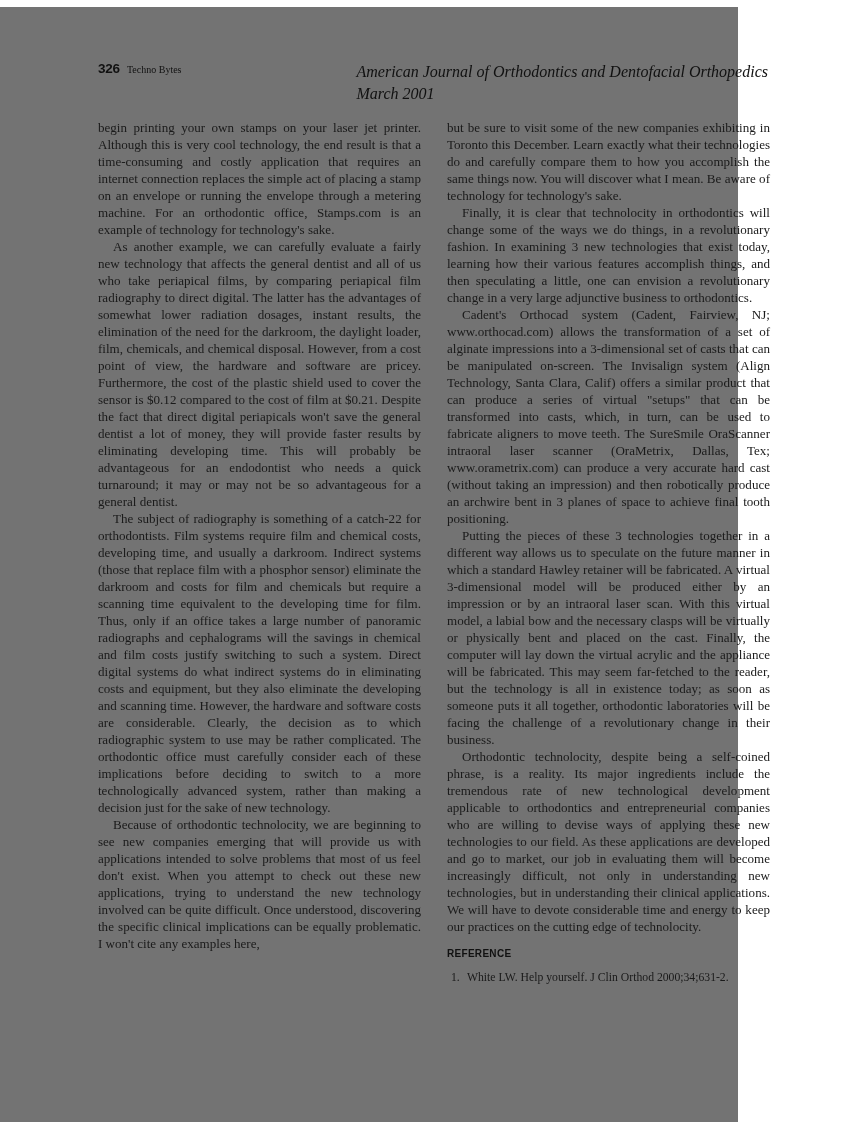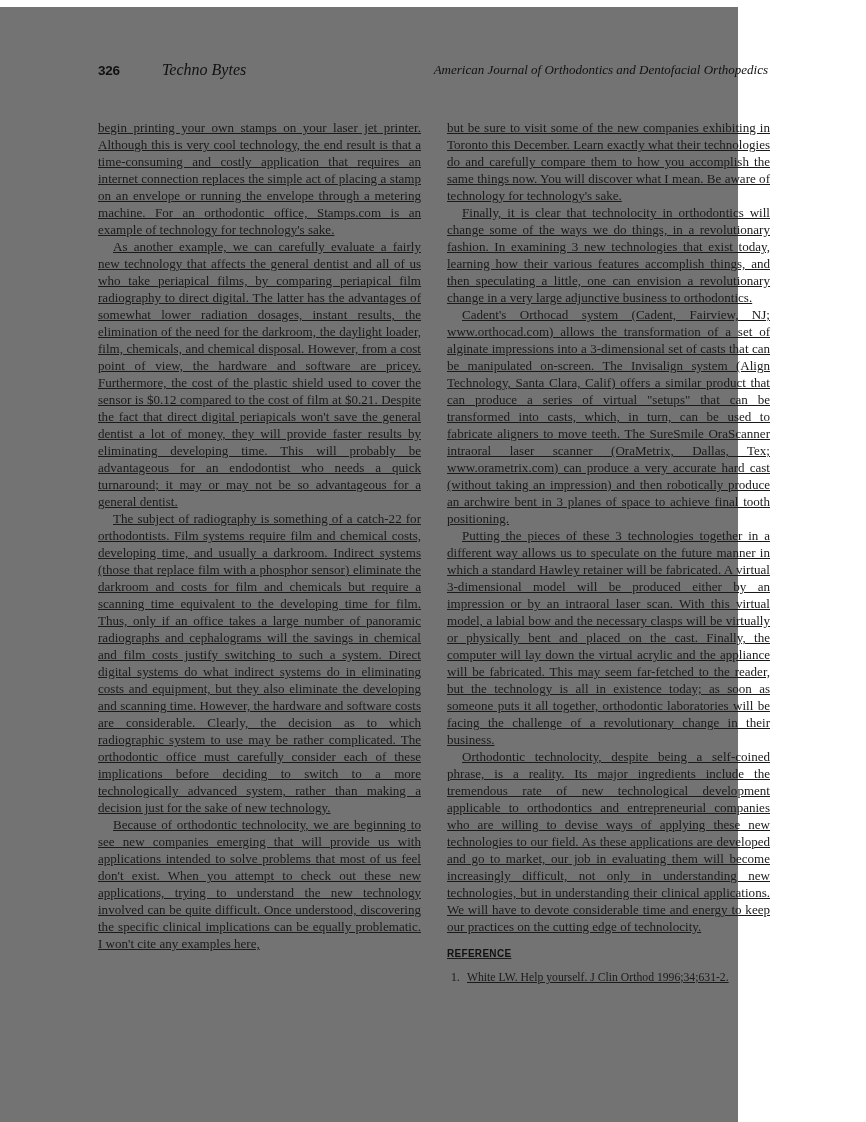--- a/index.html
+++ b/index.html
@@ -43,42 +43,39 @@
     white-space: nowrap;
   }
   .rh-pageno {
     font-family: "Liberation Sans", "DejaVu Sans", sans-serif;
     font-weight: bold;
     font-size: 13.5px;
     letter-spacing: -0.2px;
     color: #111;
   }
   .rh-section {
-    font-style: italic;
-    font-size: 16px;
+    font-size: 10px;
     color: #111;
-    margin-left: 35px;
   }
   .rh-right {
     font-style: italic;
-    font-size: 13px;
+    font-size: 16px;
     line-height: 1.36;
     color: #111;
     white-space: nowrap;
   }
 
   
   .columns {
     position: absolute;
     left: 98px;
     top: 112px;
     width: 672px;
     display: flex;
     gap: 26px;
-    text-decoration: underline;
   }
   .col {
     width: 323px;
   }
 
   p.para {
     margin: 0;
     font-size: 13.05px;
     line-height: 17.0px;
     text-align: justify;
@@ -124,20 +121,21 @@
 
 <div class="page">
 
   <div class="running-head">
     <div class="rh-left">
       <span class="rh-pageno">326</span>
       <span class="rh-section">Techno Bytes</span>
     </div>
     <div class="rh-right">
       <div>American Journal of Orthodontics and Dentofacial Orthopedics</div>
+      <div>March 2001</div>
     </div>
   </div>
 
   <div class="columns">
 
     <div class="col">
       <p class="para first">begin printing your own stamps on your laser jet printer. Although this is very cool technology, the end result is that a time-consuming and costly application that requires an internet connection replaces the simple act of placing a stamp on an envelope or running the envelope through a metering machine. For an orthodontic office, Stamps.com is an example of technology for technology's sake.</p>
       <p class="para">As another example, we can carefully evaluate a fairly new technology that affects the general dentist and all of us who take periapical films, by comparing periapical film radiography to direct digital. The latter has the advantages of somewhat lower radiation dosages, instant results, the elimination of the need for the darkroom, the daylight loader, film, chemicals, and chemical disposal. However, from a cost point of view, the hardware and software are pricey. Furthermore, the cost of the plastic shield used to cover the sensor is $0.12 compared to the cost of film at $0.21. Despite the fact that direct digital periapicals won't save the general dentist a lot of money, they will provide faster results by eliminating developing time. This will probably be advantageous for an endodontist who needs a quick turnaround; it may or may not be so advantageous for a general dentist.</p>
       <p class="para">The subject of radiography is something of a catch-22 for orthodontists. Film systems require film and chemical costs, developing time, and usually a darkroom. Indirect systems (those that replace film with a phosphor sensor) eliminate the darkroom and costs for film and chemicals but require a scanning time equivalent to the developing time for film. Thus, only if an office takes a large number of panoramic radiographs and cephalograms will the savings in chemical and film costs justify switching to such a system. Direct digital systems do what indirect systems do in eliminating costs and equipment, but they also eliminate the developing and scanning time. However, the hardware and software costs are considerable. Clearly, the decision as to which radiographic system to use may be rather complicated. The orthodontic office must carefully consider each of these implications before deciding to switch to a more technologically advanced system, rather than making a decision just for the sake of new technology.</p>
       <p class="para">Because of orthodontic technolocity, we are beginning to see new companies emerging that will provide us with applications intended to solve problems that most of us feel don't exist. When you attempt to check out these new applications, trying to understand the new technology involved can be quite difficult. Once understood, discovering the specific clinical implications can be equally problematic. I won't cite any examples here,</p>
@@ -148,19 +146,19 @@
       <p class="para">Finally, it is clear that technolocity in orthodontics will change some of the ways we do things, in a revolutionary fashion. In examining 3 new technologies that exist today, learning how their various features accomplish things, and then speculating a little, one can envision a revolutionary change in a very large adjunctive business to orthodontics.</p>
       <p class="para">Cadent's Orthocad system (Cadent, Fairview, NJ; www.orthocad.com) allows the transformation of a set of alginate impressions into a 3-dimensional set of casts that can be manipulated on-screen. The Invisalign system (Align Technology, Santa Clara, Calif) offers a similar product that can produce a series of virtual "setups" that can be transformed into casts, which, in turn, can be used to fabricate aligners to move teeth. The SureSmile OraScanner intraoral laser scanner (OraMetrix, Dallas, Tex; www.orametrix.com) can produce a very accurate hard cast (without taking an impression) and then robotically produce an archwire bent in 3 planes of space to achieve final tooth positioning.</p>
       <p class="para">Putting the pieces of these 3 technologies together in a different way allows us to speculate on the future manner in which a standard Hawley retainer will be fabricated. A virtual 3-dimensional model will be produced either by an impression or by an intraoral laser scan. With this virtual model, a labial bow and the necessary clasps will be virtually or physically bent and placed on the cast. Finally, the computer will lay down the virtual acrylic and the appliance will be fabricated. This may seem far-fetched to the reader, but the technology is all in existence today; as soon as someone puts it all together, orthodontic laboratories will be facing the challenge of a revolutionary change in their business.</p>
       <p class="para">Orthodontic technolocity, despite being a self-coined phrase, is a reality. Its major ingredients include the tremendous rate of new technological development applicable to orthodontics and entrepreneurial companies who are willing to devise ways of applying these new technologies to our field. As these applications are developed and go to market, our job in evaluating them will become increasingly difficult, not only in understanding new technologies, but in understanding their clinical applications. We will have to devote considerable time and energy to keep our practices on the cutting edge of technolocity.</p>
 
       <div class="ref-heading">REFERENCE</div>
 
       <ol class="ref-list">
         <li>
           <span class="refnum">1.</span>
-          <span>White LW. Help yourself. J Clin Orthod 1996;34;631-2.</span>
+          <span>White LW. Help yourself. J Clin Orthod 2000;34;631-2.</span>
         </li>
       </ol>
     </div>
 
   </div>
 </div>
 
 </body></html>

